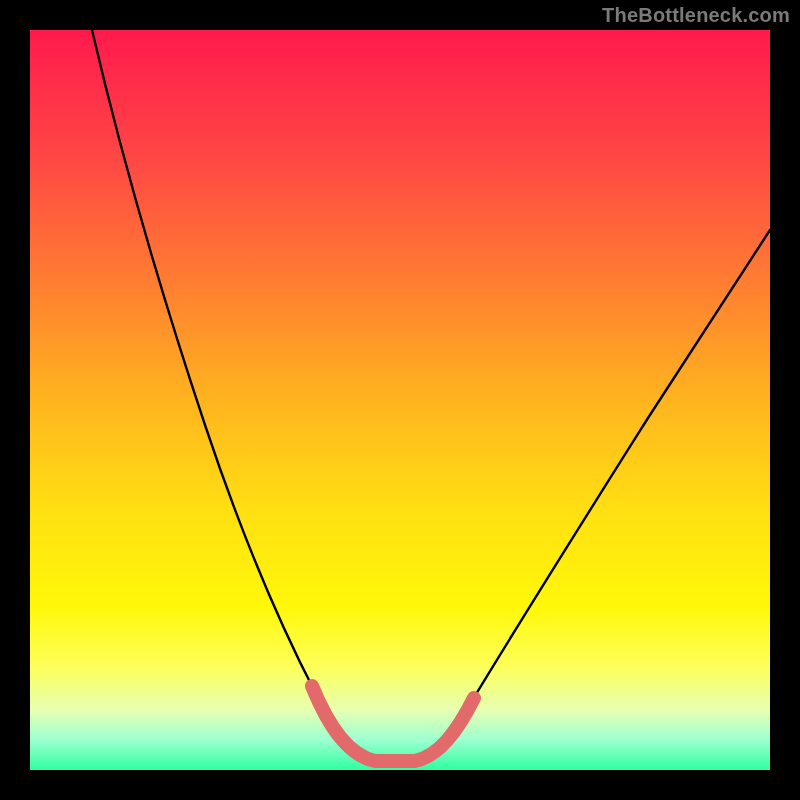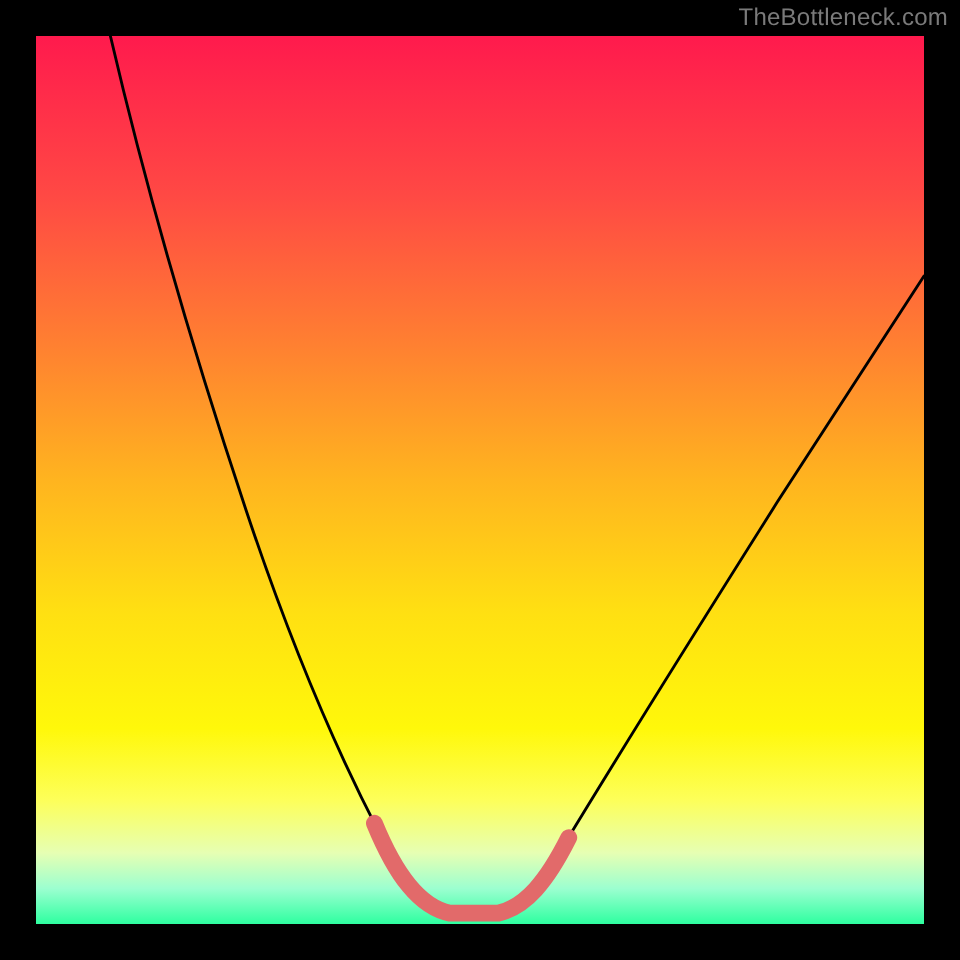--- a/index.html
+++ b/index.html
@@ -47,21 +47,21 @@
     width: 740px;
     height: 740px;
     overflow: visible;
   }
   .watermark {
     position: absolute;
     top: 4px;
     right: 10px;
     color: #7a7a7a;
     font-size: 20px;
-    font-weight: 400;
+    font-weight: 700;
     letter-spacing: 0.2px;
     user-select: none;
   }
 </style>
 </head>
 <body>
 
 <div class="frame">
 
   <div class="plot">

